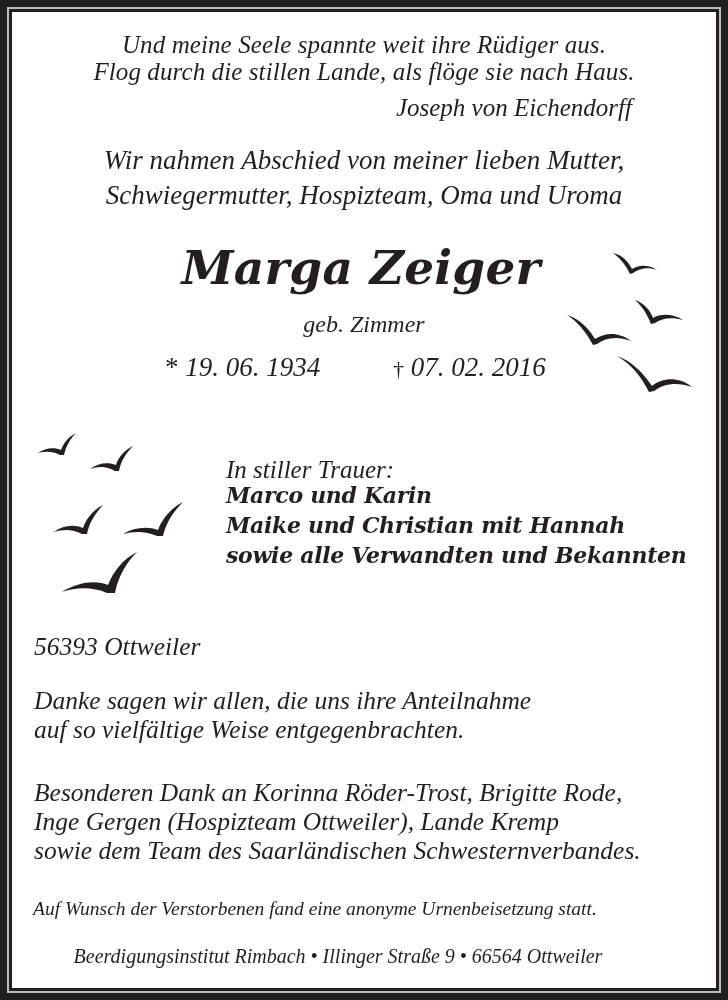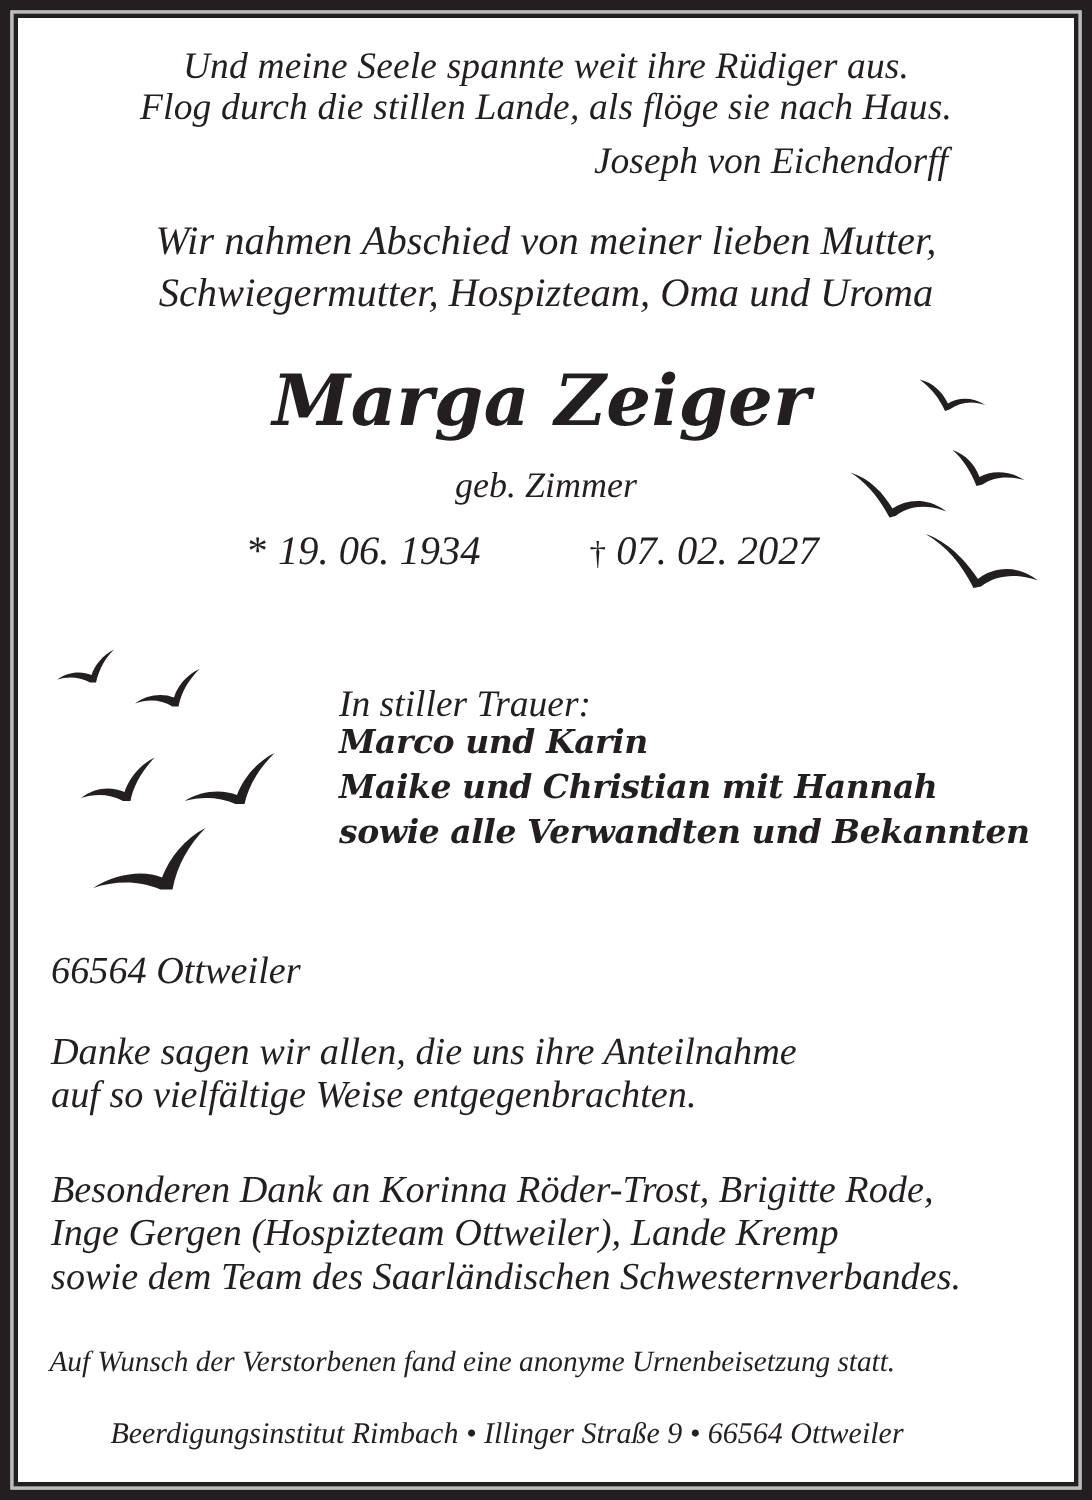--- a/index.html
+++ b/index.html
@@ -51,21 +51,21 @@
 
 <div class="abs name" style="top:240px; left:0; width:722px; text-align:center;">Marga Zeiger</div>
 <div class="abs center serif-it maiden" style="top:310px;">geb. Zimmer</div>
 
 <div class="abs serif-it dates" style="top:352px; left:165px;">
   <span class="sym">*</span>
   <span>19. 06. 1934</span>
 </div>
 <div class="abs serif-it dates" style="top:352px; left:393px;">
   <span class="sym" style="font-size:22px;">†</span>
-  <span>07. 02. 2027</span>
+  <span>07. 02. 2016</span>
 </div>
 
 <div class="bird" style="left:560px; top:245px;">
   <svg width="140" height="150" viewBox="0 0 140 150">
     <g fill="#231f20">
 
       <path d="M53 8 C62 10,68 16,72 24 C78 20,88 19,97 25 C88 22,80 23,73 28 L70 29 C66 20,60 13,53 8 Z"></path>
 
       <path d="M75 55 C84 58,90 65,93 73 C100 69,112 68,123 75 C112 72,102 73,95 78 L91 79 C87 69,82 61,75 55 Z"></path>
 
@@ -93,21 +93,21 @@
   </svg>
 </div>
 
 <div class="abs serif-it mourn-head" style="top:456px; left:226px;">In stiller Trauer:</div>
 <div class="abs mourners" style="top:480px; left:226px;">
   <div>Marco und Karin</div>
   <div>Maike und Christian mit Hannah</div>
   <div>sowie alle Verwandten und Bekannten</div>
 </div>
 
-<div class="abs serif-it body-text" style="top:632px; left:34px;">66564 Ottweiler</div>
+<div class="abs serif-it body-text" style="top:632px; left:34px;">56393 Ottweiler</div>
 
 <div class="abs serif-it body-text" style="top:686px; left:34px;">
   <div>Danke sagen wir allen, die uns ihre Anteilnahme</div>
   <div>auf so vielfältige Weise entgegenbrachten.</div>
 </div>
 
 <div class="abs serif-it body-text" style="top:778px; left:34px;">
   <div>Besonderen Dank an Korinna Röder-Trost, Brigitte Rode,</div>
   <div>Inge Gergen (Hospizteam Ottweiler), Lande Kremp</div>
   <div>sowie dem Team des Saarländischen Schwesternverbandes.</div>

